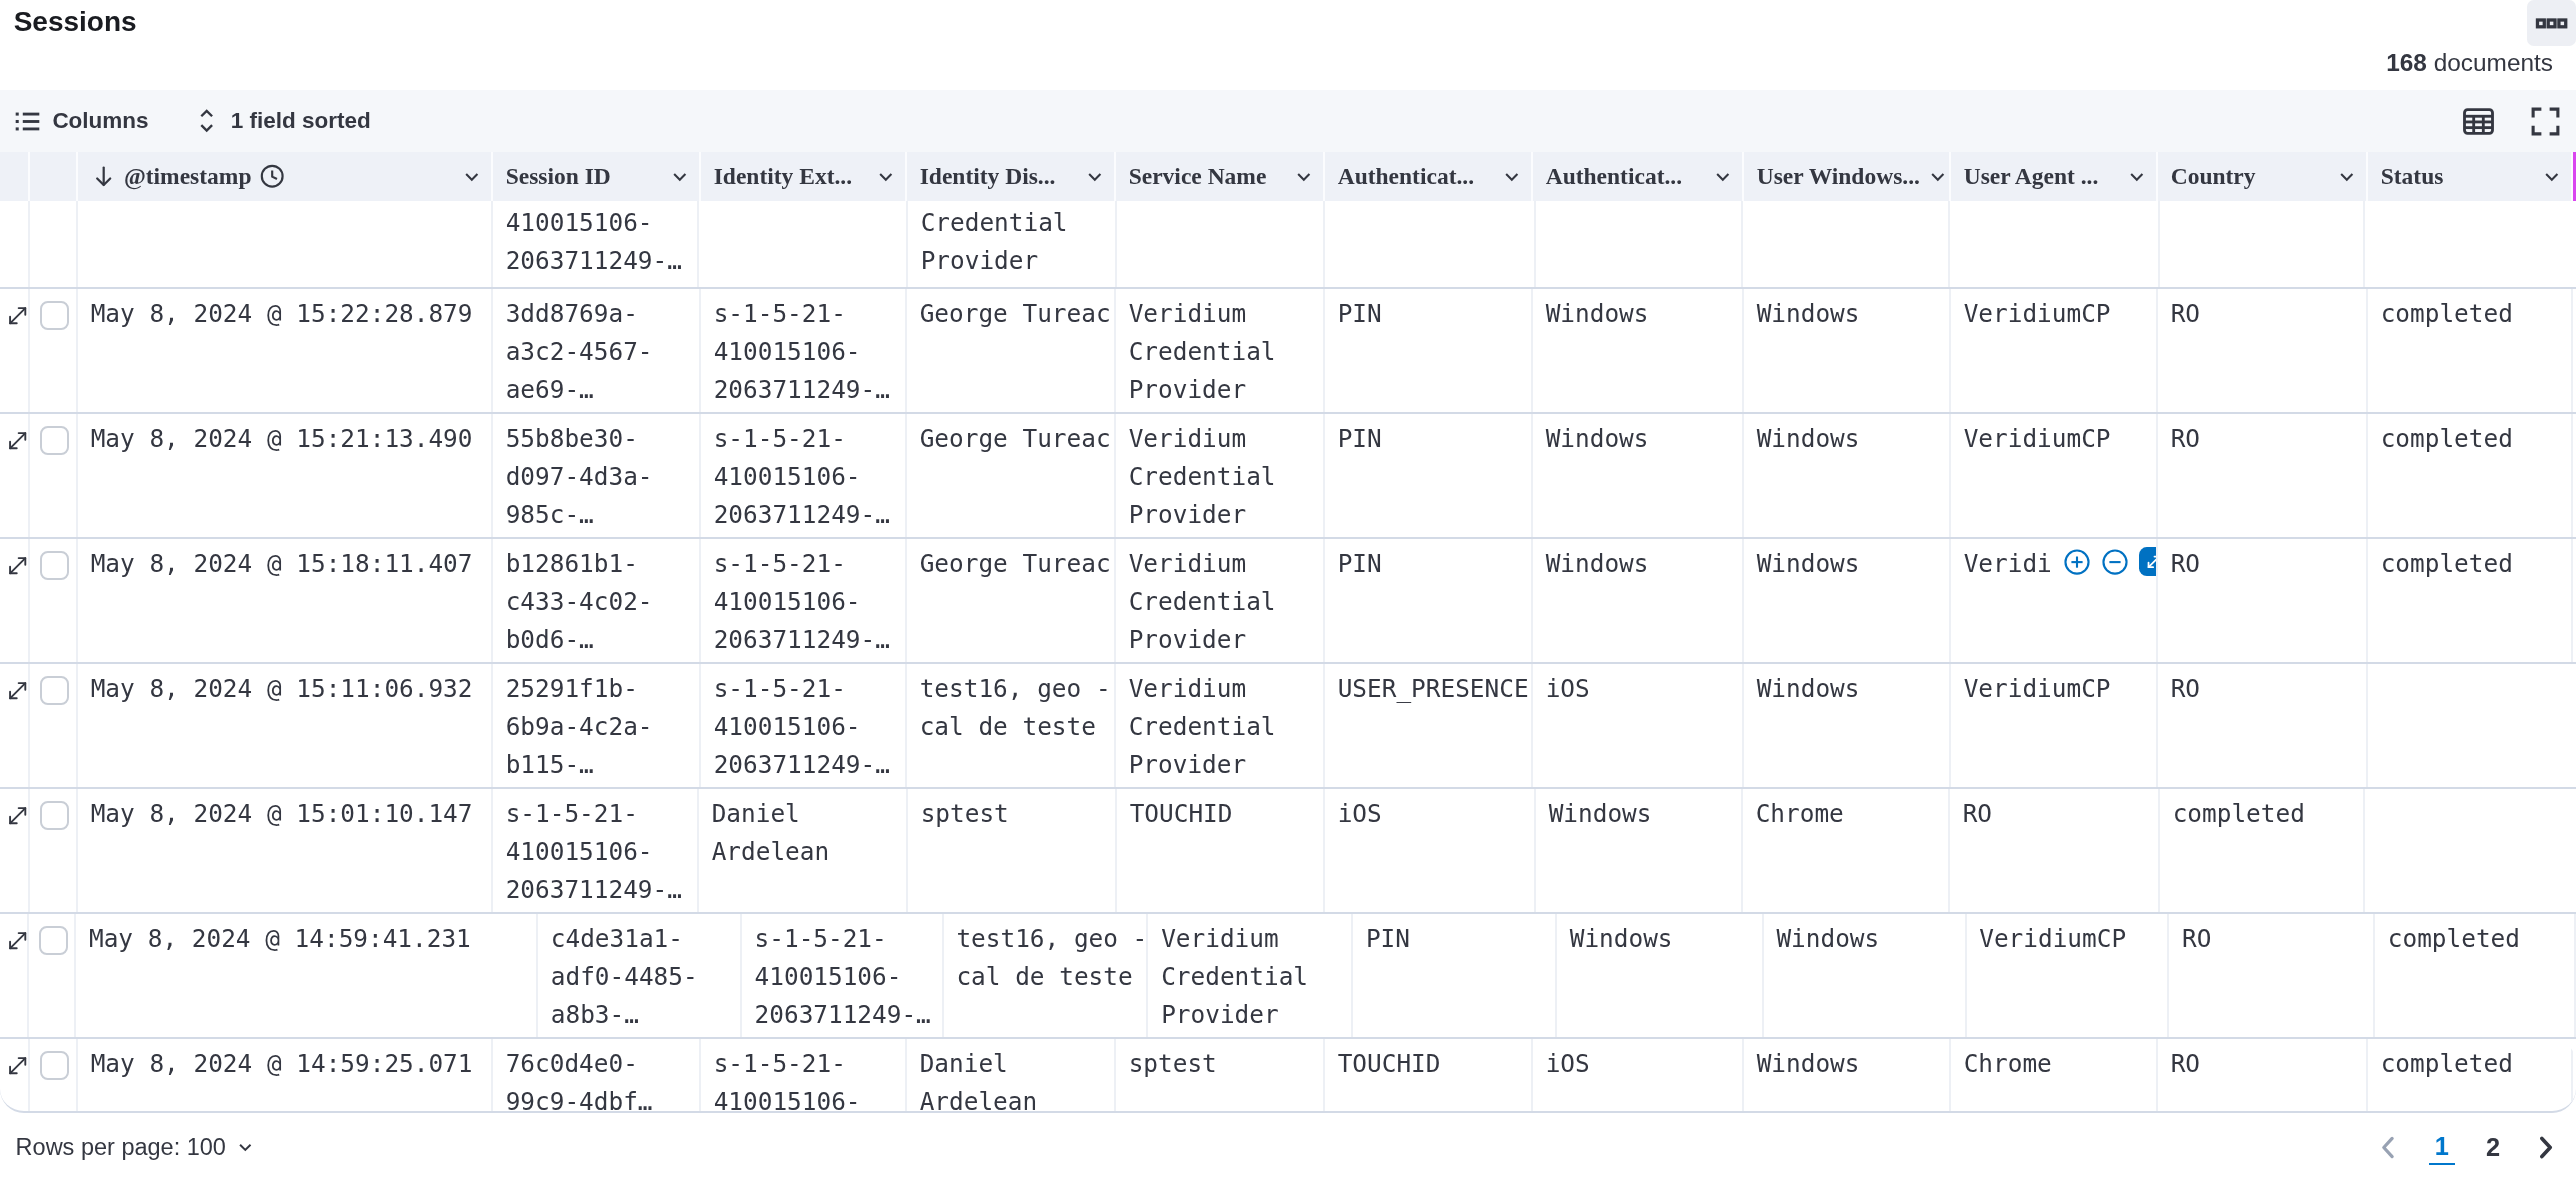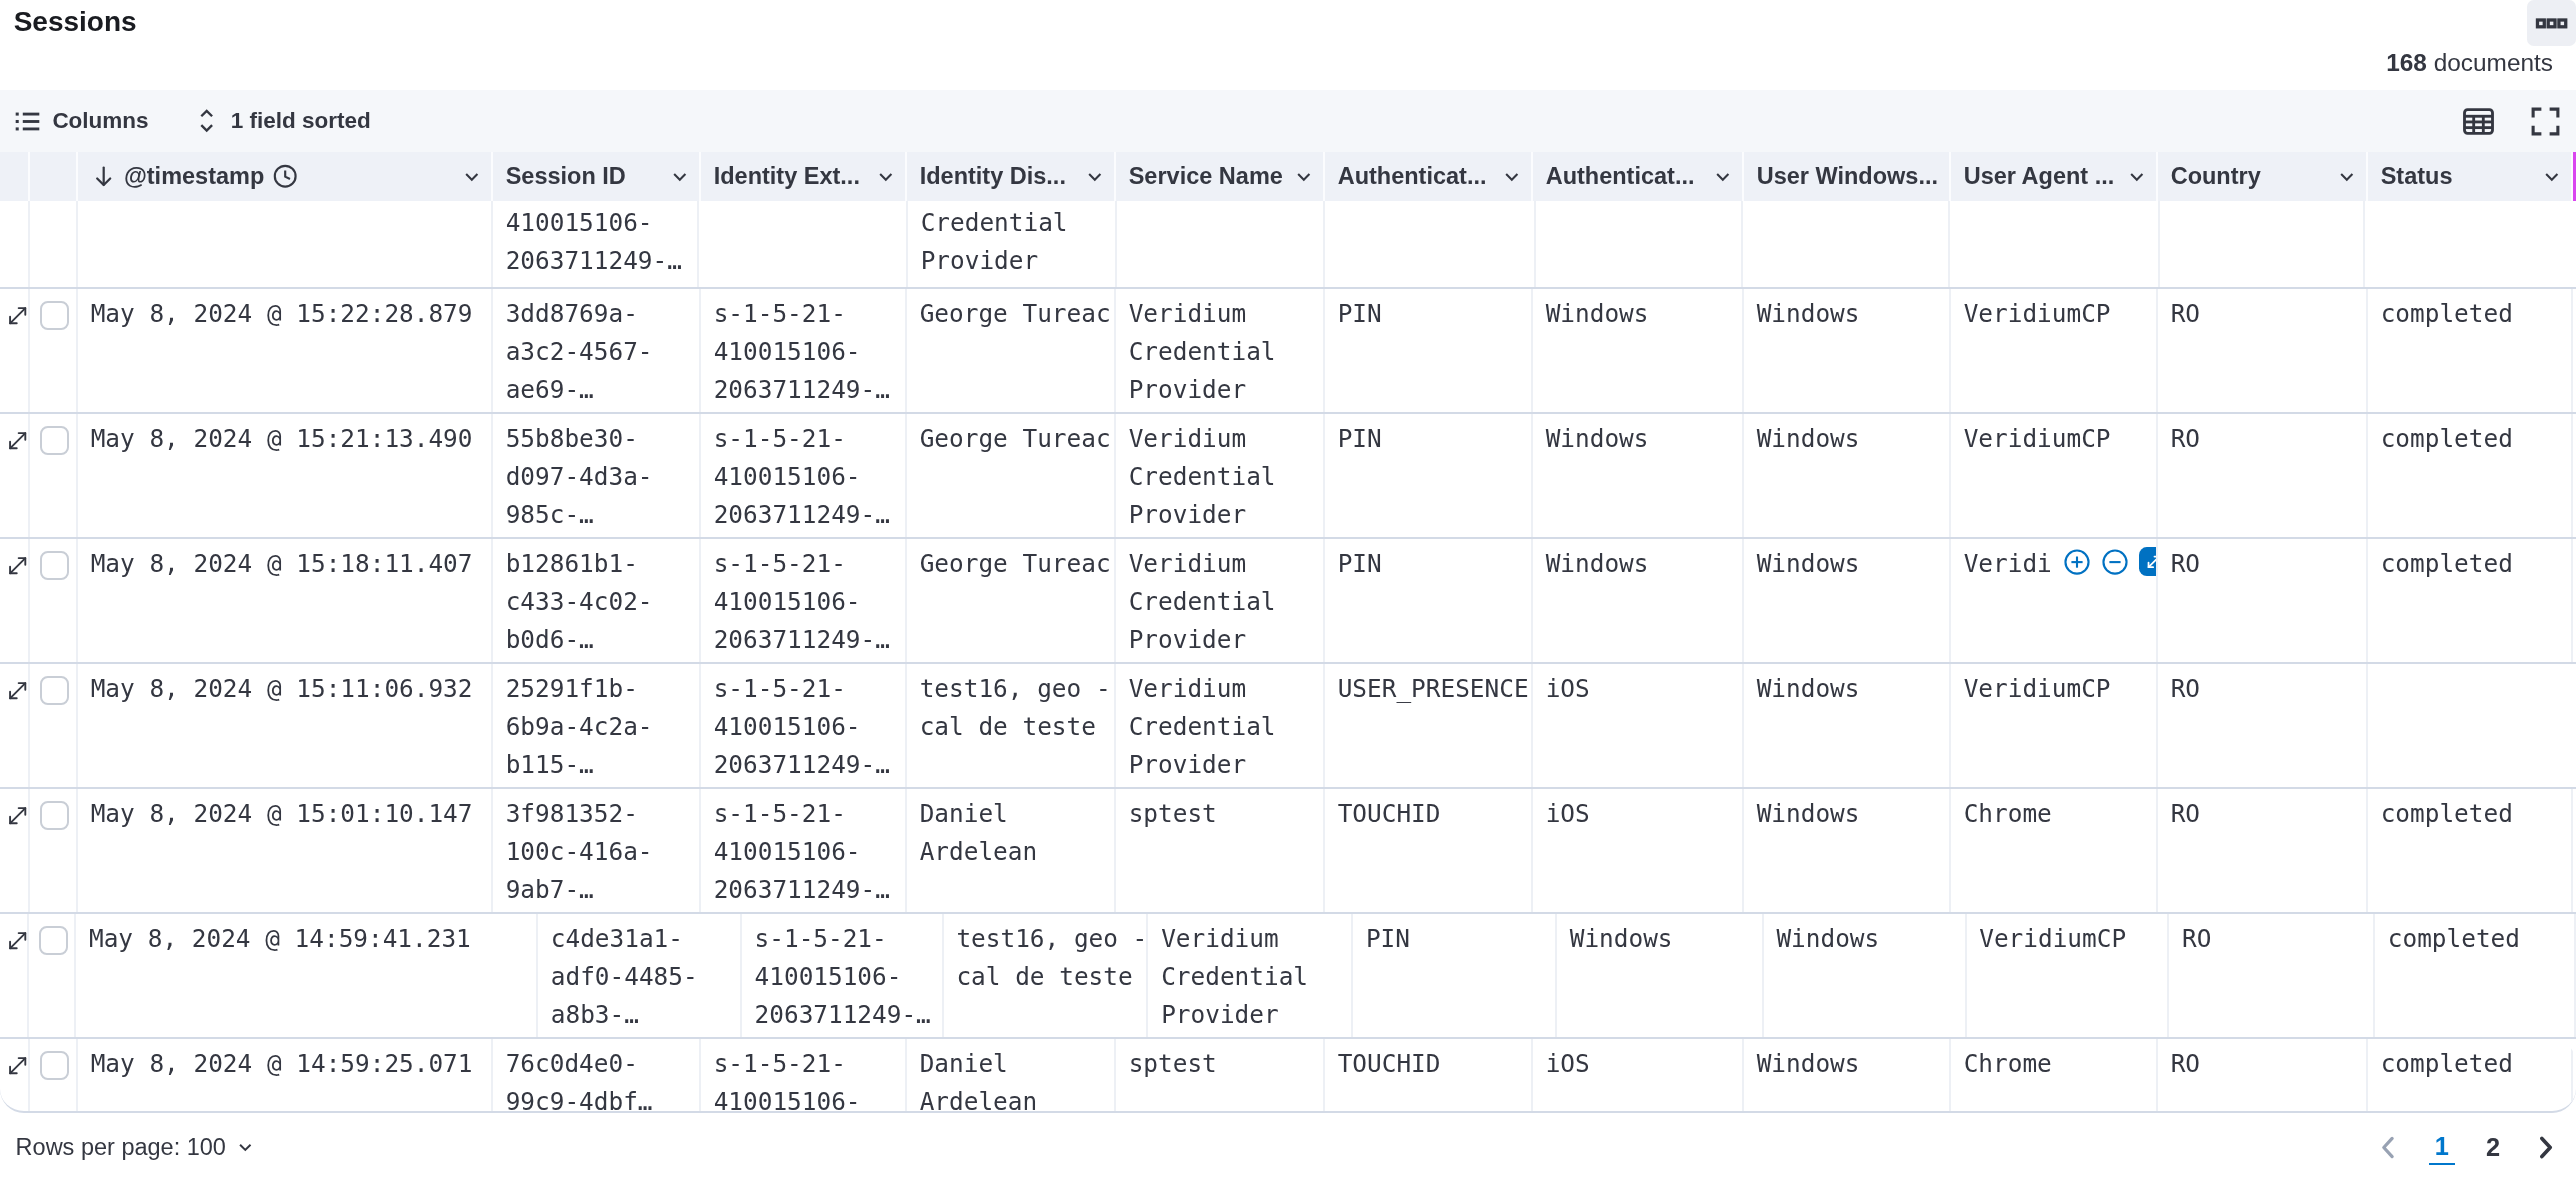--- a/index.html
+++ b/index.html
@@ -16,21 +16,21 @@
   .doc-count b { font-weight:700; }
 
   
   .toolbar { height:62px; background:#f5f7fa; display:flex; align-items:center; padding:0 13.7px; }
   .tool-btn { display:flex; align-items:center; gap:11.7px; font-size:22.5px; font-weight:600;
               color:#343741; margin-right:45px; cursor:pointer; }
   .toolbar .grow { flex:1; }
   .tool-icon-btn { margin-left:33px; display:flex; align-items:center; cursor:pointer; }
 
   
-  .gridheader { height:49px; background:#d946ef; display:flex; }
+  .gridheader { height:49px; background:#d946ef; display:flex;font-family:Liberation Serif, serif; }
   .hcell { height:49px; background:#eef1f7; border-right:2.9px solid #fbfcfe;
            display:flex; align-items:center; padding:0 9.8px 0 12.7px;
            font-size:23.5px; font-weight:700; color:#343741; overflow:hidden; white-space:nowrap; }
   .hcell.ctrl { padding:0; }
   .hicon { display:flex; align-items:center; flex:0 0 auto; }
   .hlabel { margin:0 7.8px 0 7.8px; }
   .hcell .first { margin-left:0; }
   .hspace { flex:1; }
 
   
@@ -504,25 +504,20 @@
               <path d="M8.6 3.2 H12.8 V7.4"></path>
               <path d="M7.4 12.8 H3.2 V8.6"></path>
             </svg></span></span>
       </div>
       <div class="cell ctrl" style="width: 48px;">
         <span class="checkbox"></span>
       </div>
       <div class="cell" style="width: 415px;">
         <div class="line"><span>May 8, 2024 @ 15:01:10.147</span></div>
       </div>
-      <div class="cell" style="width: 208px;">
-        <div class="line"><span>3f981352-</span></div>
-        <div class="line"><span>100c-416a-</span></div>
-        <div class="line"><span>9ab7-…</span></div>
-      </div>
       <div class="cell" style="width: 206px;">
         <div class="line"><span>s-1-5-21-</span></div>
         <div class="line"><span>410015106-</span></div>
         <div class="line"><span>2063711249-…</span></div>
       </div>
       <div class="cell" style="width: 209px;">
         <div class="line"><span>Daniel</span></div>
         <div class="line"><span>Ardelean</span></div>
       </div>
       <div class="cell" style="width: 209px;">

